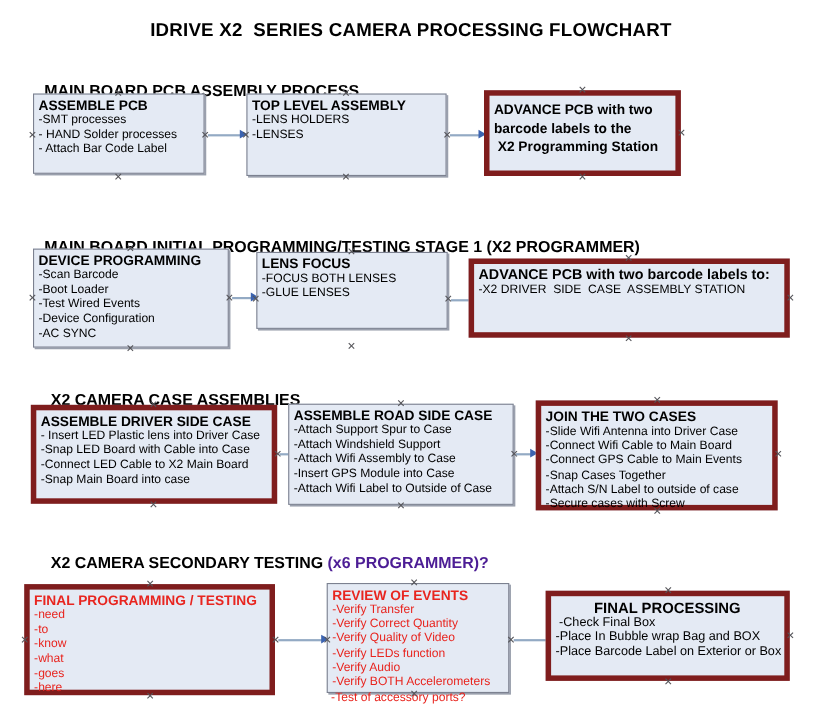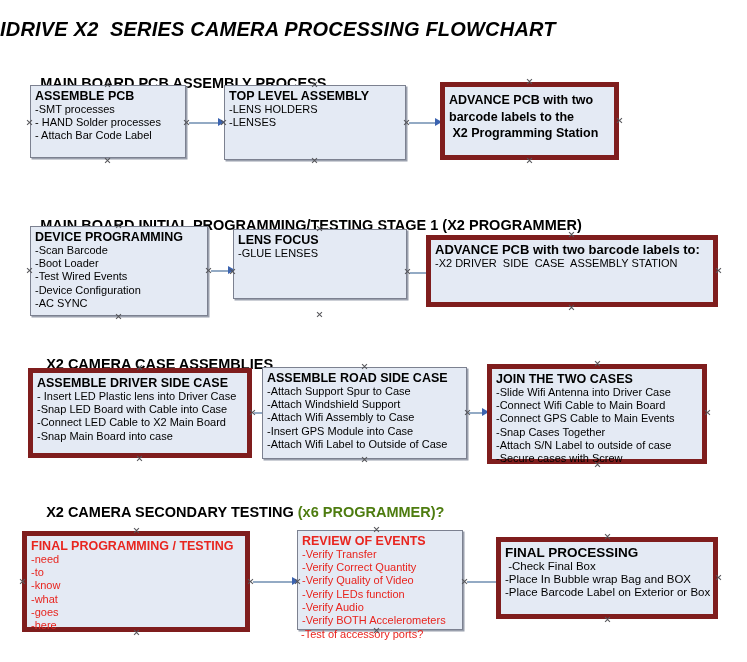--- a/index.html
+++ b/index.html
@@ -17,37 +17,36 @@
     width: 747px;
     height: 662px;
     background: #ffffff;
     overflow: hidden;
   }
   .doc-title {
     position: absolute;
     left: 0;
     top: 18px;
     width: 747px;
-    text-align: left;
-    font-size: 20px;
+    text-align: center;
+    font-size: 17px;
     font-weight: bold;
     letter-spacing: 0.2px;
     color: #000000;
     white-space: pre;
-    font-style: italic;
   }
   .section-header {
     position: absolute;
     font-size: 14.5px;
     font-weight: bold;
     color: #000000;
     white-space: pre;
   }
   .section-header .accent {
-    color: #4d7c0f;
+    color: #4c1d95;
   }
   
   .fbox {
     position: absolute;
     box-sizing: border-box;
     background: #e4eaf4;
     border: 1px solid #1a1a1a;
     padding: 3px 4px 2px 4px;
     overflow: visible;
   }
@@ -68,21 +67,21 @@
   .fbox .bline {
     font-size: 11px;
     line-height: 13.2px;
     white-space: pre;
     color: #000000;
   }
   .fbox.red .btitle,
   .fbox.red .bline {
     color: #e8251f;
   }
-  .fbox.big .btitle { font-size: 13.5px; }
+  .fbox.big .btitle { font-size: 13.5px; margin-left: 35px; }
   .fbox.big .bline  { font-size: 11.5px; }
   .fbox.hdrbig .btitle { font-size: 13px; }
 
   
   .fbox .btitle-block {
     font-size: 12.5px;
     font-weight: bold;
     line-height: 16.5px;
     color: #000000;
     white-space: pre;
@@ -193,20 +192,21 @@
   <div class="handle" style="left:115px; top:222px;"></div>
   <div class="handle" style="left:115px; top:313px;"></div>
   <div class="handle" style="left:26px; top:267px;"></div>
   <div class="handle" style="left:205px; top:267px;"></div>
 
   <div class="conn" style="left:211px; top:270px; width:18px;"></div>
   <div class="arrowhead" style="left:228px; top:266px;"></div>
 
   <div class="fbox grayframe" style="left:233px; top:229px; width:174px; height:70px;">
     <div class="btitle">LENS FOCUS</div>
+    <div class="bline">-FOCUS BOTH LENSES</div>
     <div class="bline">-GLUE LENSES</div>
   </div>
   <div class="handle" style="left:316px; top:225px;"></div>
   <div class="handle" style="left:316px; top:311px;"></div>
   <div class="handle" style="left:229px; top:268px;"></div>
   <div class="handle" style="left:404px; top:268px;"></div>
 
   <div class="conn" style="left:410px; top:272px; width:22px;"></div>
   <div class="arrowhead" style="left:431px; top:268px;"></div>
 

